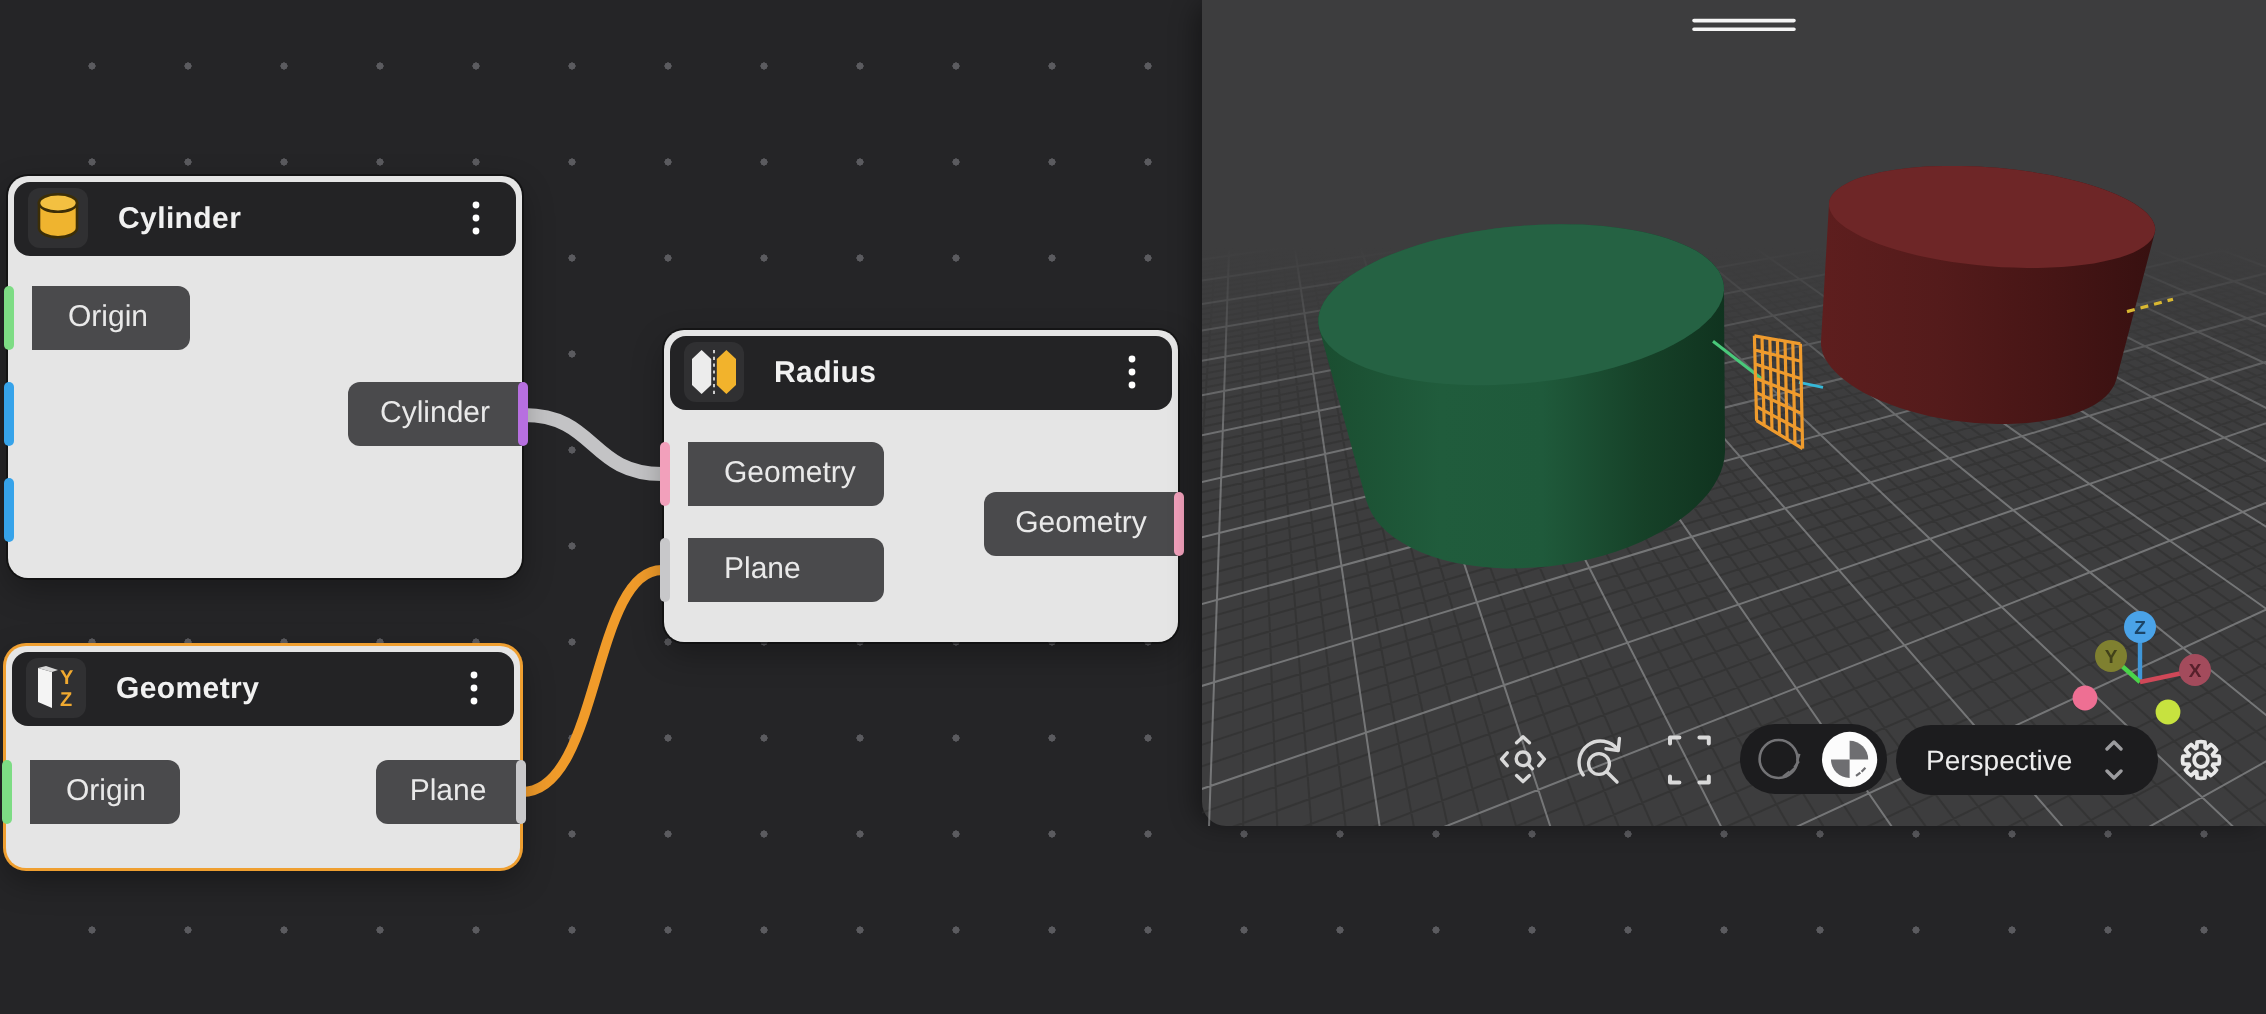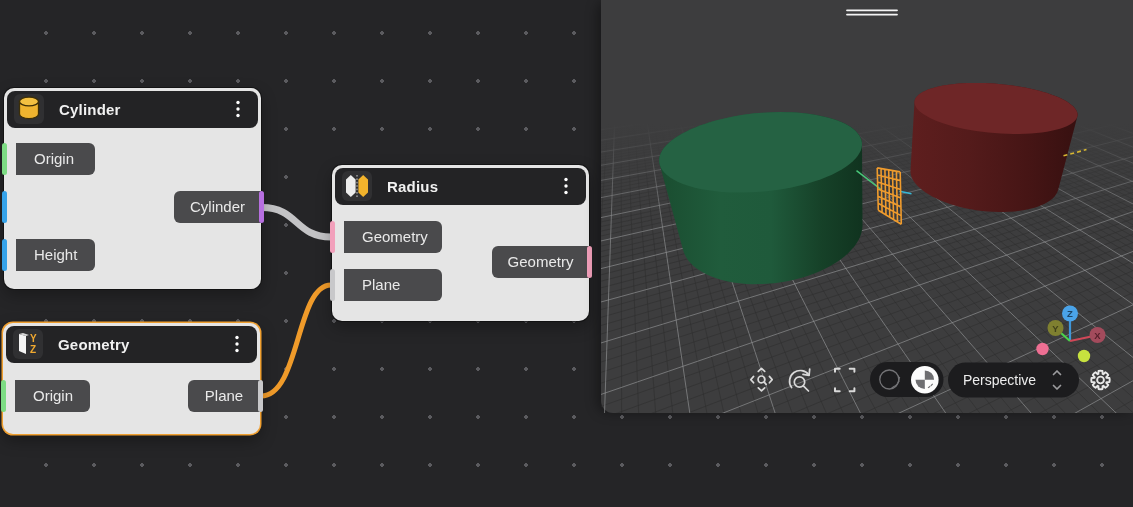--- a/index.html
+++ b/index.html
@@ -35,21 +35,20 @@
       <div class="ntitle">Cylinder</div>
       <svg width="6" height="18" viewBox="0 0 6 18" class="menu">
         <circle cx="3" cy="2.5" r="1.7" fill="#fff"></circle>
         <circle cx="3" cy="9" r="1.7" fill="#fff"></circle>
         <circle cx="3" cy="15.5" r="1.7" fill="#fff"></circle>
       </svg>
     </div>
     <div class="pill pin" style="top:55.5px;width:78.5px">Origin</div>
     <div class="tab" style="left:-2.5px;top:55.5px;background:#7ddc84"></div>
     <div class="tab" style="left:-2.5px;top:103.5px;background:#36a3ea"></div>
-    <div class="pill pin" style="top:151.5px;width:78.5px">Height</div>
     <div class="tab" style="left:-2.5px;top:151.5px;background:#36a3ea"></div>
     <div class="pill pout" style="top:103.5px;width:87px">Cylinder</div>
     <div class="tab" style="right:-2.5px;top:103.5px;background:#b76fe0"></div>
   </div>
 <div class="node" style="left:332px;top:164.5px;width:257px;height:156px;box-shadow:0 0 0 1px rgba(10,10,10,.55), 0 6px 16px rgba(0,0,0,.3);">
     <div class="nhead">
       <div class="chip">
         <svg width="30" height="30" viewBox="0 0 30 30" style="position:absolute;left:0;top:0">
           <path d="M15 4 v22" stroke="#cccccc" stroke-width="1" stroke-dasharray="1.6 1.8"></path>
           <path d="M8.8 4 L13.6 8.5 L13.6 21.5 L8.8 26 L4 21.5 L4 8.5 Z" fill="#ececec"></path>

